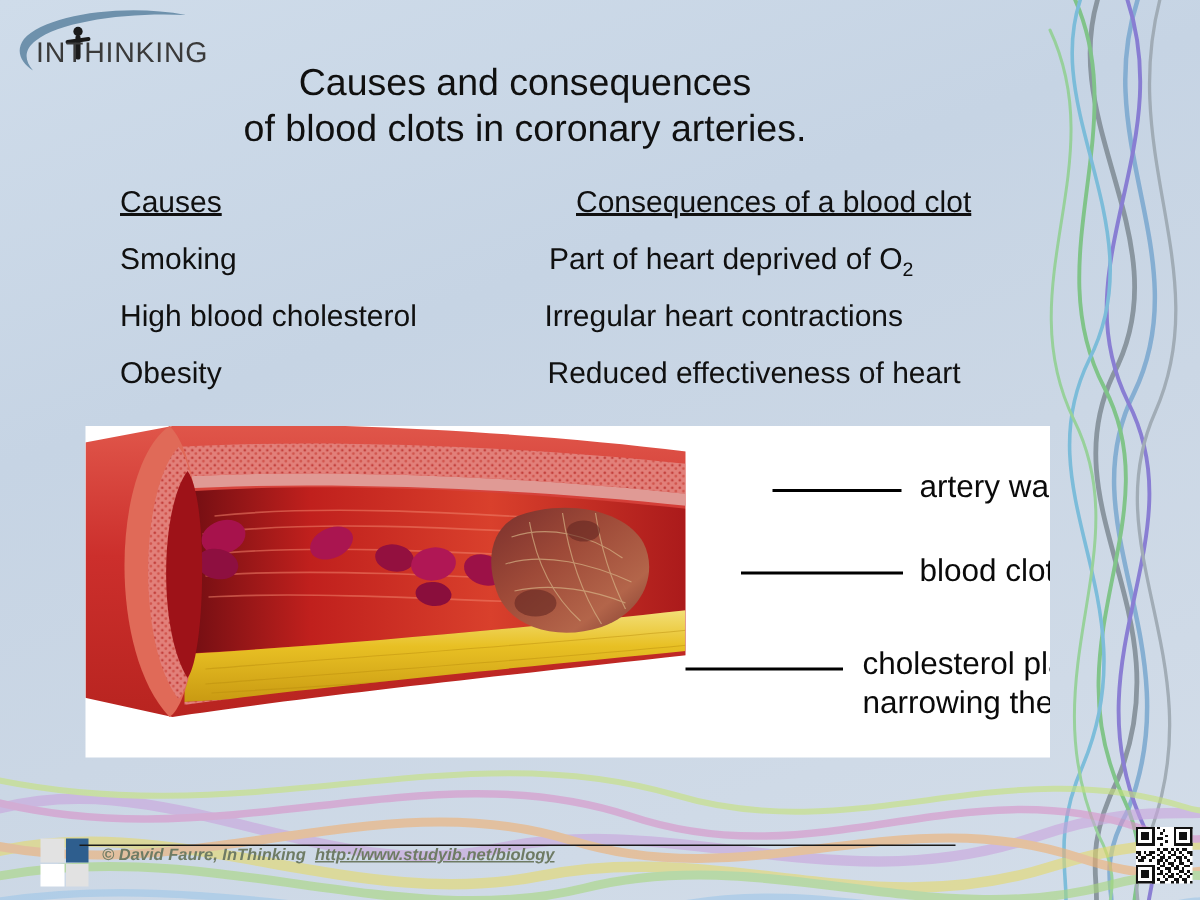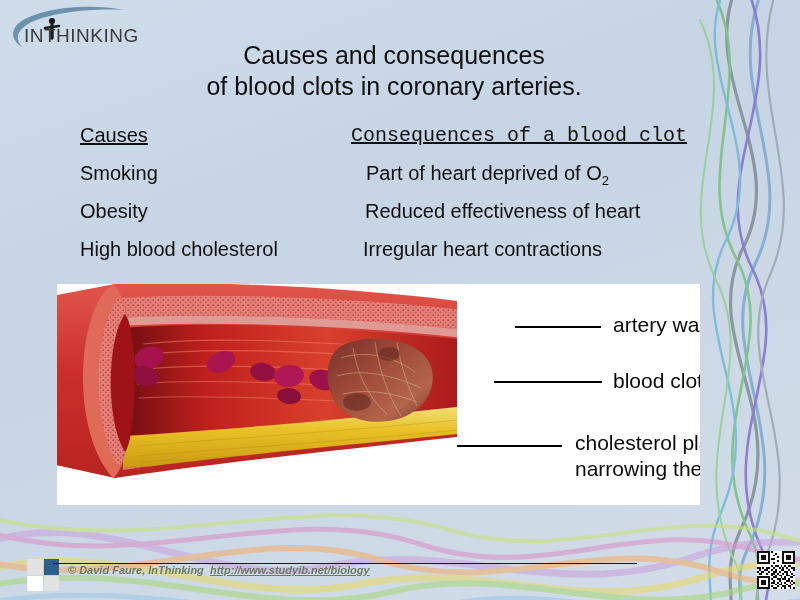--- a/index.html
+++ b/index.html
@@ -48,21 +48,20 @@
   .title {
     position: absolute;
     left: 0;
     top: 40px;
     width: 700px;
     text-align: center;
     font-size: 25px;
     line-height: 31px;
     color: #101010;
     font-family: "Liberation Sans", sans-serif;
-    margin-left: 44px;
   }
   .title-line { display: block; }
 
   
   .table-area {
     position: absolute;
     left: 48px;
     top: 124px;
     width: 650px;
   }
@@ -80,21 +79,21 @@
     margin-left: 32px;
   }
   .col-b {
     position: absolute;
     top: 0;
     font-size: 20px;
     color: #101010;
     white-space: nowrap;
   }
   .hdr { text-decoration: underline; }
-  .c0 { left: 303px; font-family: Liberation Mono, monospace; }
+  .c0 { left: 336px; }
   .c1 { left: 318px; }
   .c2 { left: 315px; }
   .c3 { left: 317px; }
   sub { font-size: 0.65em; vertical-align: sub; }
 
   
   .panel {
     position: absolute;
     left: 57px;
     top: 284px;
@@ -226,27 +225,27 @@
       <span class="col-a hdr">Causes</span>
       <span class="col-b c0 hdr">Consequences of a blood clot</span>
     </div>
 
     <div class="trow">
       <span class="col-a">Smoking</span>
       <span class="col-b c1"><span>Part of heart deprived of O</span><sub>2</sub></span>
     </div>
 
     <div class="trow">
+      <span class="col-a">High blood cholesterol</span>
+      <span class="col-b c2">Irregular heart contractions</span>
+    </div>
+
+    <div class="trow">
       <span class="col-a">Obesity</span>
       <span class="col-b c3">Reduced effectiveness of heart</span>
-    </div>
-
-    <div class="trow">
-      <span class="col-a">High blood cholesterol</span>
-      <span class="col-b c2">Irregular heart contractions</span>
     </div>
   </div>
 
   <div class="panel">
 
     <svg class="artery-svg" viewBox="0 0 400 221">
       <defs>
         <linearGradient id="outerRed" x1="0" y1="0" x2="0" y2="1">
           <stop offset="0%" stop-color="#e0564a"></stop>
           <stop offset="45%" stop-color="#cc2f2c"></stop>

